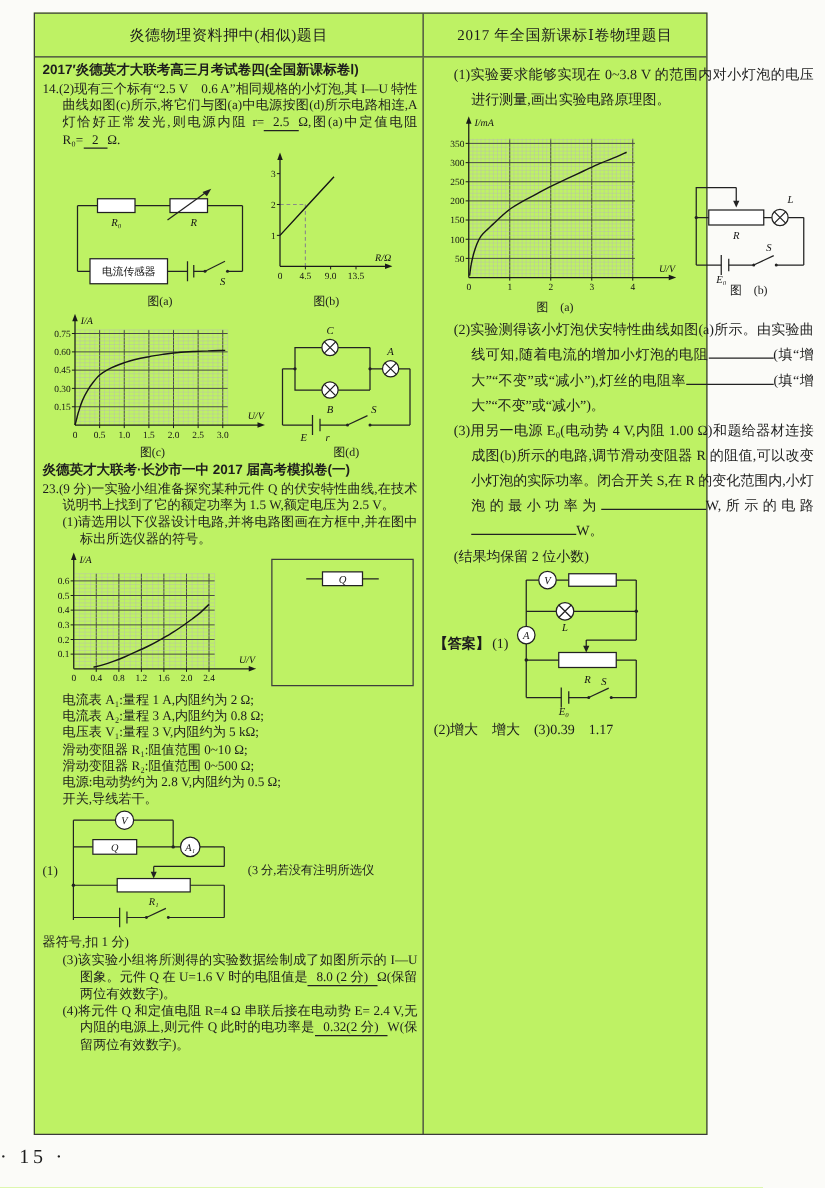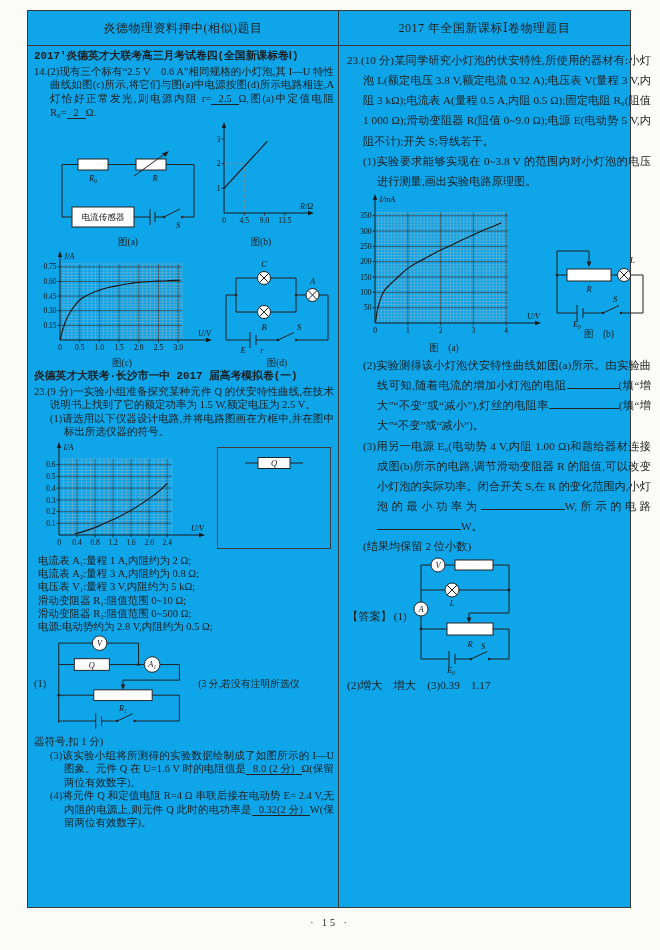--- a/index.html
+++ b/index.html
@@ -1,51 +1,51 @@
 <!DOCTYPE html>
 <html><head>
 <meta charset="utf-8">
 <style>
   html,body{margin:0;padding:0}
   body{width:660px;height:950px;position:relative;background:#fbfbf8;
        font-family:"Liberation Serif","DejaVu Serif",serif;color:#1d1d1d;overflow:hidden}
-  .tbl{position:absolute;left:27px;top:10px;width:604px;height:898px;border:1.6px solid #3b3b3b;box-sizing:border-box;background:#0ea5e9}
+  .tbl{position:absolute;left:27px;top:10px;width:539px;height:898px;border:1.6px solid #3b3b3b;box-sizing:border-box;background:#bef264}
   .thead{display:flex;height:34px;border-bottom:1.4px solid #3b3b3b}
   .th{display:flex;align-items:center;justify-content:center;font-size:12px;letter-spacing:.5px}
   .th.l{width:311px;border-right:1.4px solid #3b3b3b;box-sizing:border-box}
   .th.r{flex:1}
   .tbody{display:flex;height:calc(100% - 34px)}
   .colL{width:311px;border-right:1.4px solid #3b3b3b;box-sizing:border-box;padding:3px 4px 0 6px;
         font-size:10.5px;line-height:1.29}
   .colR{flex:1;box-sizing:border-box;padding:4px 7px 0 8px;font-size:11.2px;line-height:1.8}
-  .sec{font-weight:bold;font-size:10.8px;margin:1px 0;font-family:Liberation Mono, monospace}
+  .sec{font-weight:bold;font-size:10.8px;margin:1px 0;font-family:Liberation Sans, sans-serif}
   p{margin:0;text-align:justify}
   .prob{padding-left:16px;text-indent:-16px}
   .sub{margin-left:16px;padding-left:14px;text-indent:-14px}
   .bl{border-bottom:1px solid #222;padding:0 7px;white-space:nowrap}
   .blk{display:inline-block;border-bottom:1px solid #222;height:.9em;vertical-align:baseline}
   .figrow{display:flex;align-items:flex-end;justify-content:center;gap:6px;margin:2px 0 1px}
   .fig{display:flex;flex-direction:column;align-items:center}
   .cap{font-size:9.5px;line-height:1.15;margin-top:0;text-align:left}
-  .instr{margin-left:4px;line-height:1.26}
+  .instr{margin-left:16px;line-height:1.26}
   .instr div{white-space:nowrap}
   .ansrow{display:flex;align-items:center;gap:3px;margin:1px 0}
   .note{font-size:9.8px;white-space:nowrap}
   .qframe{width:114px;height:102px;border:1.3px solid #3d3d3d;box-sizing:border-box;
           display:flex;justify-content:center;align-items:flex-start;padding-top:7px;margin:0 2px 4px 6px}
   svg{display:block}
   svg text{font-family:"Liberation Serif","DejaVu Serif",serif;fill:#141414}
   .w{stroke:#222;stroke-width:1;fill:none}
   .cmp{fill:#fff;stroke:#222;stroke-width:1}
   .dot{fill:#222;stroke:none}
   .it{font-style:italic;font-size:8.5px}
   .cn{font-size:8.6px}
-  .pageno{position:absolute;left:0;right:0;top:917px;text-align:center;font-size:10px;letter-spacing:3px}
+  .pageno{position:absolute;left:0;right:0;top:917px;font-size:16px;letter-spacing:3px}
   .ansR{display:flex;align-items:center;gap:2px;margin:0 0 0 0}
-  .ansR .lab{font-weight:normal;white-space:nowrap}
+  .ansR .lab{font-weight:bold;white-space:nowrap}
 </style>
 </head>
 <body>
 
 <div class="tbl">
   <div class="thead">
     <div class="th l">炎德物理资料押中(相似)题目</div>
     <div class="th r">2017 年全国新课标Ⅰ卷物理题目</div>
   </div>
   <div class="tbody">
@@ -335,20 +335,21 @@
         </div>
       </div>
 
       <div class="instr">
         <div>电流表 A₁:量程 1 A,内阻约为 2 Ω;</div>
         <div>电流表 A₂:量程 3 A,内阻约为 0.8 Ω;</div>
         <div>电压表 V₁:量程 3 V,内阻约为 5 kΩ;</div>
         <div>滑动变阻器 R₁:阻值范围 0~10 Ω;</div>
         <div>滑动变阻器 R₂:阻值范围 0~500 Ω;</div>
         <div>电源:电动势约为 2.8 V,内阻约为 0.5 Ω;</div>
+        <div>开关,导线若干。</div>
       </div>
 
       <div class="ansrow">
         <span>(1)</span>
         <svg width="146" height="100" viewBox="0 0 150 100">
           <path class="w" d="M10,8 V90 M10,8 H44.5 M59.5,8 H92 M92,8 V30"></path>
           <circle class="cmp" cx="52" cy="8" r="7.5"></circle>
           <text class="it" x="52" y="11" text-anchor="middle">V</text>
           <path class="w" d="M10,30 H26 M62,30 H98 M114,30 H134 M134,30 V46 M134,46 H76"></path>
           <circle class="dot" cx="92" cy="30" r="1.4"></circle>
@@ -372,21 +373,20 @@
         </svg>
         <span class="note">(3 分,若没有注明所选仪</span>
       </div>
       <p>器符号,扣 1 分)</p>
 
       <p class="sub"><span>(3)该实验小组将所测得的实验数据绘制成了如图所示的 I—U 图象。元件 Q 在 U=1.6 V 时的电阻值是</span><span class="bl">8.0 (2 分)</span><span>Ω(保留两位有效数字)。</span></p>
       <p class="sub"><span>(4)将元件 Q 和定值电阻 R=4 Ω 串联后接在电动势 E= 2.4 V,无内阻的电源上,则元件 Q 此时的电功率是</span><span class="bl">0.32(2 分)</span><span>W(保留两位有效数字)。</span></p>
     </div>
 
     <div class="colR">
-      <p class="prob">23.(10 分)某同学研究小灯泡的伏安特性,所使用的器材有:小灯泡 L(额定电压 3.8 V,额定电流 0.32 A);电压表 V(量程 3 V,内阻 3 kΩ);电流表 A(量程 0.5 A,内阻 0.5 Ω);固定电阻 R₀(阻值 1 000 Ω);滑动变阻器 R(阻值 0~9.0 Ω);电源 E(电动势 5 V,内阻不计);开关 S;导线若干。</p>
       <p class="sub">(1)实验要求能够实现在 0~3.8 V 的范围内对小灯泡的电压进行测量,画出实验电路原理图。</p>
 
       <div class="figrow">
         <div class="fig">
           <div>
               <svg width="194" height="150" viewBox="0 0 194 150">
                 <line x1="31.3" y1="130" x2="31.3" y2="19" stroke="#b8b8b8" stroke-width="0.35"></line>
                 <line x1="34.6" y1="130" x2="34.6" y2="19" stroke="#b8b8b8" stroke-width="0.35"></line>
                 <line x1="37.8" y1="130" x2="37.8" y2="19" stroke="#b8b8b8" stroke-width="0.35"></line>
                 <line x1="41.1" y1="130" x2="41.1" y2="19" stroke="#b8b8b8" stroke-width="0.35"></line>

